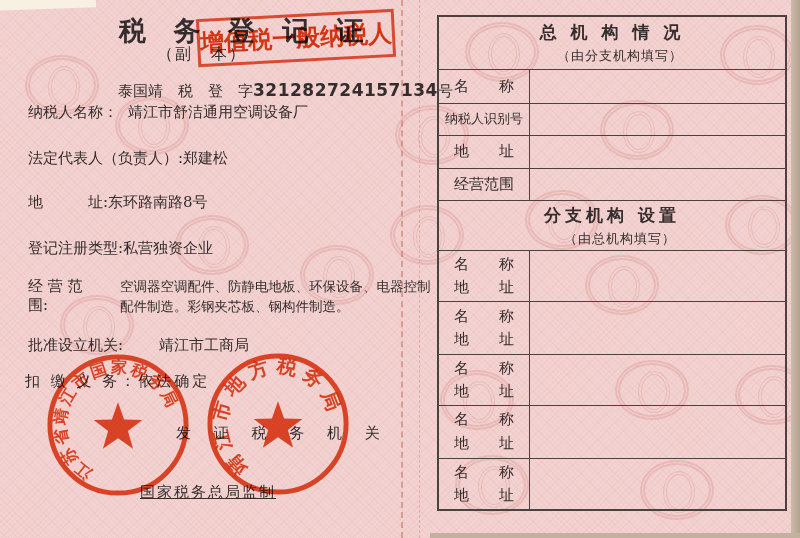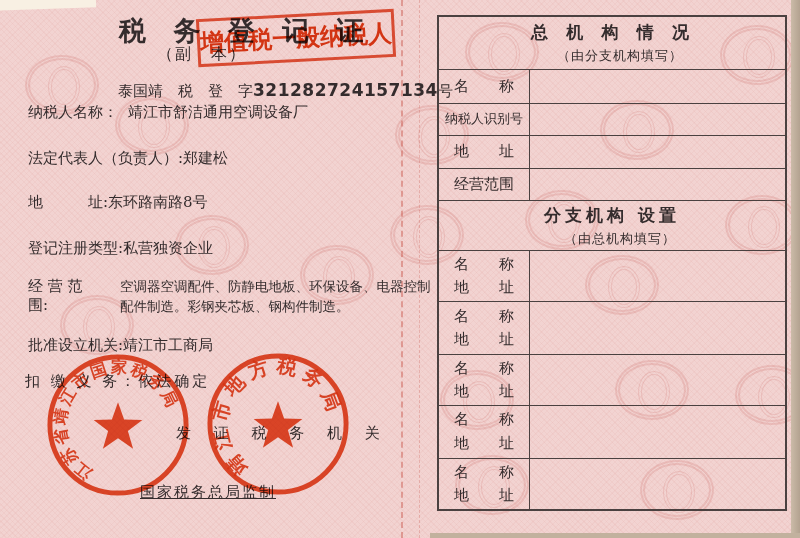--- a/index.html
+++ b/index.html
@@ -115,21 +115,21 @@
   <div class="fline tight" style="top:239px;">
     <span class="lbl">登记注册类型:</span>
     <span class="val">私营独资企业</span>
   </div>
 
   <div class="abs scope">
     <span class="lbl">经 营 范 围:</span>
     <span class="val">空调器空调配件、防静电地板、环保设备、电器控制配件制造。彩钢夹芯板、钢构件制造。</span>
   </div>
 
-  <div class="fline tight" style="top:336px;">
+  <div class="fline tight" style="top:336px;gap:36px;">
     <span class="lbl">批准设立机关:</span>
     <span class="val">靖江市工商局</span>
   </div>
 
   <div class="fline tight" style="top:372px;left:25px;letter-spacing:3px;">
     <span class="lbl">扣 缴 义 务：</span>
     <span class="val">依法确定</span>
   </div>
 
   <div class="abs issuer">发 证 税 务 机 关</div>
@@ -156,21 +156,21 @@
     <g transform="rotate(-56 75 75)" opacity="0.9">
       <text font-size="20" letter-spacing="6" fill="#e23f17" font-family="'DejaVu Serif',serif" font-weight="bold">
         <textPath href="#arc-l">靖江市地方税务局</textPath>
       </text>
     </g>
     <polygon points="75,52 68.8,69.5 50.3,70 65,81.2 59.7,99 75,88.5 90.3,99 85,81.2 99.7,70 81.2,69.5" fill="#e23f17" opacity="0.9"></polygon>
   </svg>
 
   <div class="abs tbl">
 
-    <div class="trow thead" style="height:53px;font-family:Liberation Mono, monospace;">
+    <div class="trow thead" style="height:53px;">
       <div class="t-title">总 机 构 情 况</div>
       <div class="t-sub">（由分支机构填写）</div>
     </div>
 
     <div class="trow" style="height:33px;">
       <div class="tlab">名　　称</div>
       <div class="tval"></div>
     </div>
     <div class="trow" style="height:32px;">
       <div class="tlab small">纳税人识别号</div>

